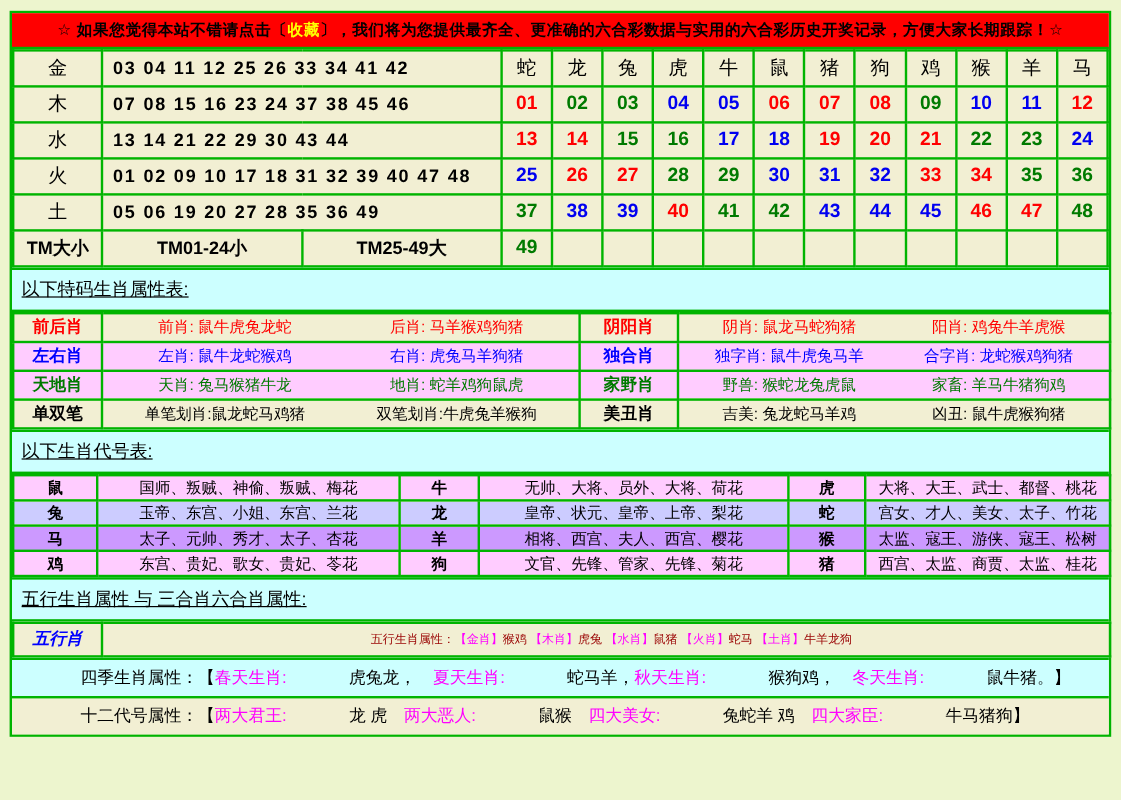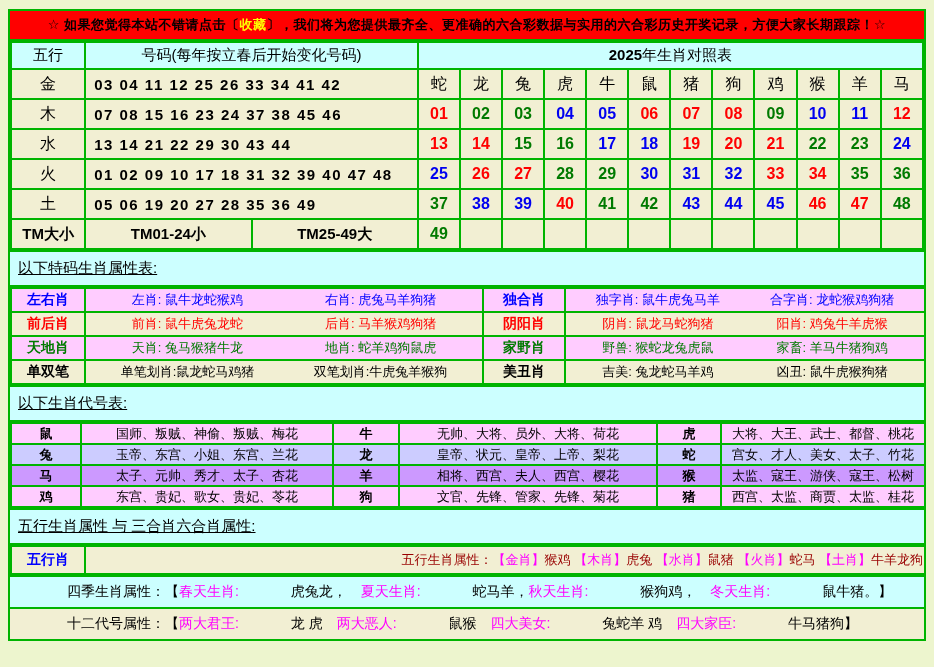--- a/index.html
+++ b/index.html
@@ -58,22 +58,22 @@
   .c-green  { color:#007A00; }
   .c-black  { color:#000000;margin-left:48px; }
   .c-magenta{ color:#FF00FF; }
   .c-maroon { color:#990000; }
 
   
   .codes-table td { height:19px; font-size:13px; }
   .codes-table td.codes-label { font-weight:bold; }
 
   
-  .wuxing-table td { height:26px; font-size:13px; text-align:right; padding-left:10px; }
-  .wuxing-table td.wuxing-label { text-align:center; padding-left:1px; font-weight:bold; font-size:14px; }
+  .wuxing-table td { height:26px; font-size:10px; text-align:center; padding-left:10px; }
+  .wuxing-table td.wuxing-label { text-align:center; padding-left:1px; font-weight:bold; font-size:14px;font-style:italic; }
 
   
   .flat-row { font-size:14px; text-align:left; padding:6px 9px; border-top:2px solid #00B400; }
   .siji   { background:#CCFFFF; }
   .daihao { background:#F2EFD3; }
 </style>
 </head>
 <body>
 
 <div class="page">
@@ -95,25 +95,20 @@
         <col style="width:42px">
           <col style="width:42px">
           <col style="width:42px">
           <col style="width:42px">
         <col style="width:42px">
           <col style="width:42px">
           <col style="width:42px">
           <col style="width:42px">
       </colgroup>
       <tbody>
-          <tr class="hdr">
-            <td class="row-label">五行</td>
-            <td colspan="2">号码(每年按立春后开始变化号码)</td>
-            <td colspan="12"><b>2025</b>年生肖对照表</td>
-          </tr>
           <tr>
             <td class="row-label">金</td>
             <td class="nums" colspan="2">03 04 11 12 25 26 33 34 41 42</td>
             <td class="zh">蛇</td>
             <td class="zh">龙</td>
             <td class="zh">兔</td>
             <td class="zh">虎</td>
             <td class="zh">牛</td>
             <td class="zh">鼠</td>
             <td class="zh">猪</td>
@@ -211,30 +206,30 @@
 
     <table class="attr-table">
       <colgroup>
         <col style="width:74px">
           <col style="width:398px">
           <col style="width:82px">
           <col style="width:360px">
       </colgroup>
       <tbody>
           <tr>
+            <td class="attr-label bg-beige c-red">前后肖</td>
+            <td class="bg-beige c-red"><span class="attr-part">前肖: 鼠牛虎兔龙蛇</span><span class="attr-part">后肖: 马羊猴鸡狗猪</span></td>
+            <td class="attr-label bg-beige c-red">阴阳肖</td>
+            <td class="bg-beige c-red"><span class="attr-part">阴肖: 鼠龙马蛇狗猪</span><span class="attr-part">阳肖: 鸡兔牛羊虎猴</span></td>
+          </tr>
+          <tr>
             <td class="attr-label bg-pink c-blue">左右肖</td>
             <td class="bg-pink c-blue"><span class="attr-part">左肖: 鼠牛龙蛇猴鸡</span><span class="attr-part">右肖: 虎兔马羊狗猪</span></td>
             <td class="attr-label bg-pink c-blue">独合肖</td>
             <td class="bg-pink c-blue"><span class="attr-part">独字肖: 鼠牛虎兔马羊</span><span class="attr-part">合字肖: 龙蛇猴鸡狗猪</span></td>
-          </tr>
-          <tr>
-            <td class="attr-label bg-beige c-red">前后肖</td>
-            <td class="bg-beige c-red"><span class="attr-part">前肖: 鼠牛虎兔龙蛇</span><span class="attr-part">后肖: 马羊猴鸡狗猪</span></td>
-            <td class="attr-label bg-beige c-red">阴阳肖</td>
-            <td class="bg-beige c-red"><span class="attr-part">阴肖: 鼠龙马蛇狗猪</span><span class="attr-part">阳肖: 鸡兔牛羊虎猴</span></td>
           </tr>
           <tr>
             <td class="attr-label bg-pink c-green">天地肖</td>
             <td class="bg-pink c-green"><span class="attr-part">天肖: 兔马猴猪牛龙</span><span class="attr-part">地肖: 蛇羊鸡狗鼠虎</span></td>
             <td class="attr-label bg-pink c-green">家野肖</td>
             <td class="bg-pink c-green"><span class="attr-part">野兽: 猴蛇龙兔虎鼠</span><span class="attr-part">家畜: 羊马牛猪狗鸡</span></td>
           </tr>
           <tr>
             <td class="attr-label bg-beige c-black">单双笔</td>
             <td class="bg-beige c-black"><span class="attr-part">单笔划肖:鼠龙蛇马鸡猪</span><span class="attr-part">双笔划肖:牛虎兔羊猴狗</span></td>

